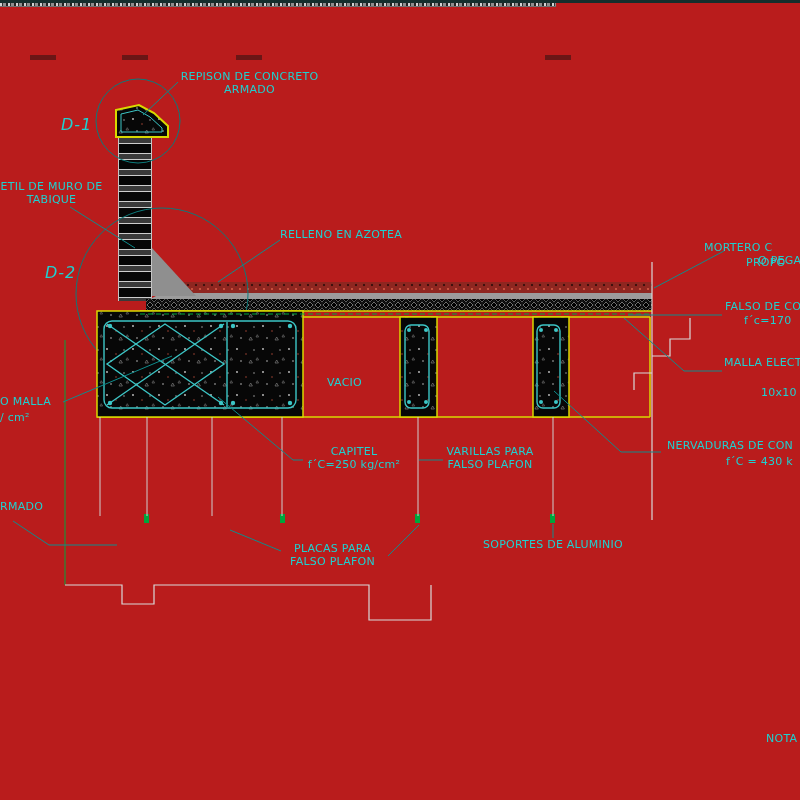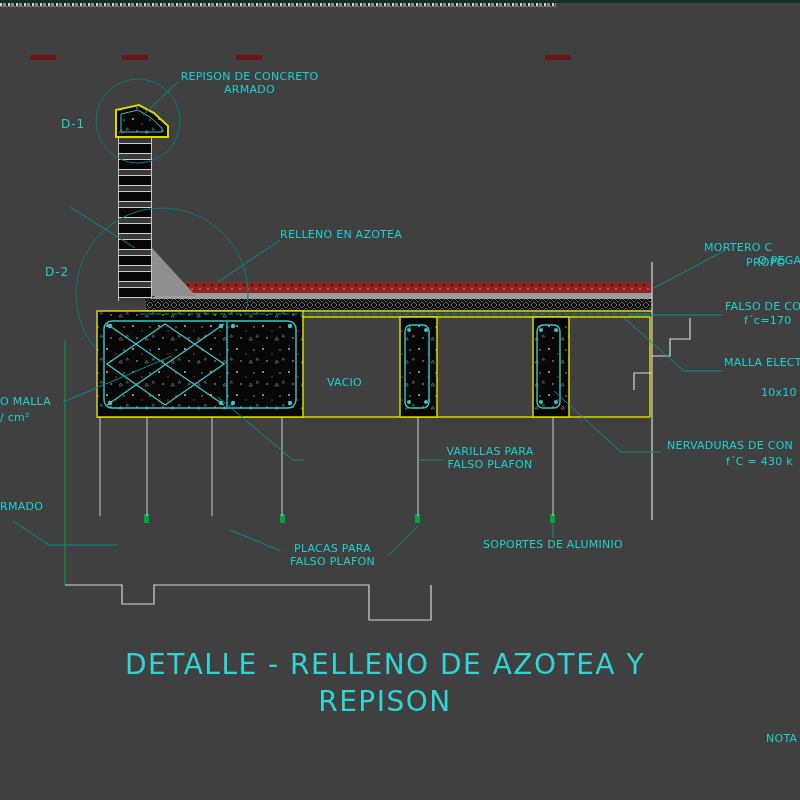--- a/index.html
+++ b/index.html
@@ -1,21 +1,21 @@
 <!DOCTYPE html>
 <html><head>
 <meta charset="utf-8">
 <style>
   html,body{margin:0;padding:0;background:#000;}
-  #canvas{position:relative;width:800px;height:800px;background:#404040;overflow:hidden;
+  #canvas{position:relative;width:800px;height:800px;background:#b91c1c;overflow:hidden;
           font-family:"DejaVu Sans",sans-serif;}
   .lbl{position:absolute;color:#1fd0d0;font:11px/13px "DejaVu Sans",sans-serif;
        letter-spacing:.25px;white-space:nowrap;}
   .ctr{text-align:center;}
-  .marker{font-size:12px;letter-spacing:1px;}
+  .marker{font-size:16px;letter-spacing:1px;font-style:italic;}
   .title{position:absolute;color:#2ed6d6;font:28px/37px "DejaVu Sans",sans-serif;
          letter-spacing:1.5px;text-align:center;}
   .band{position:absolute;}
   .top-edge{position:absolute;left:0;top:0;width:800px;height:3px;background:#152e2c;}
   .red-tick{position:absolute;top:55px;width:26px;height:5px;background:#6a1616;}
   .tabique{position:absolute;left:118px;top:137px;width:32px;height:164px;
     background:repeating-linear-gradient(180deg,#cdcdcd 0 1px,#3a3a3a 1px 6px,#cdcdcd 6px 7px,#060606 7px 16px);
     border-left:1px solid #c4c4c4;border-right:1px solid #c4c4c4;}
   .brick{left:162px;top:282px;width:490px;height:11px;background-color:#8f2620;
     background-image:radial-gradient(circle at 2px 3px, rgba(0,0,0,.55) 1px, transparent 1.6px),
@@ -148,52 +148,56 @@
       <path d="M 419,525 L 388,556"></path>
       <path d="M 553,524 L 553,538"></path>
     </g>
   </svg>
 
   <div class="lbl ctr" style="left:172px;top:70px;width:155px">
     <div>REPISON DE CONCRETO</div>
     <div>ARMADO</div>
   </div>
   <div class="lbl marker" style="left:61px;top:118px">D-1</div>
+  <div class="lbl ctr" style="left:0;top:180px;width:103px">
+    <div>ETIL DE MURO DE</div>
+    <div>TABIQUE</div>
+  </div>
   <div class="lbl marker" style="left:45px;top:266px">D-2</div>
   <div class="lbl" style="left:280px;top:228px">RELLENO EN AZOTEA</div>
 
   <div class="lbl" style="left:704px;top:241px">MORTERO C</div>
   <div class="lbl" style="left:746px;top:256px">PROPO</div>
   <div class="lbl" style="left:758px;top:254px">O PEGA</div>
 
   <div class="lbl" style="left:725px;top:300px">FALSO DE CO</div>
   <div class="lbl" style="left:744px;top:314px">f´c=170</div>
 
   <div class="lbl" style="left:724px;top:356px">MALLA ELECT</div>
   <div class="lbl" style="left:761px;top:386px">10x10</div>
 
   <div class="lbl" style="left:667px;top:439px">NERVADURAS DE CON</div>
   <div class="lbl" style="left:726px;top:455px">f´C = 430 k</div>
 
   <div class="lbl" style="left:327px;top:376px">VACIO</div>
 
+  <div class="lbl ctr" style="left:298px;top:445px;width:112px">
+    <div>CAPITEL</div>
+    <div>f´C=250 kg/cm²</div>
+  </div>
   <div class="lbl ctr" style="left:442px;top:445px;width:96px">
     <div>VARILLAS PARA</div>
     <div>FALSO PLAFON</div>
   </div>
 
   <div class="lbl" style="left:0;top:395px">O MALLA</div>
   <div class="lbl" style="left:0;top:411px">/ cm²</div>
   <div class="lbl" style="left:0;top:500px">RMADO</div>
 
   <div class="lbl ctr" style="left:280px;top:542px;width:105px">
     <div>PLACAS PARA</div>
     <div>FALSO PLAFON</div>
   </div>
   <div class="lbl" style="left:483px;top:538px">SOPORTES DE ALUMINIO</div>
 
-  <div class="title" style="left:60px;top:646px;width:650px">
-    <div>DETALLE - RELLENO DE AZOTEA Y</div>
-    <div>REPISON</div>
-  </div>
   <div class="lbl" style="left:766px;top:732px">NOTA</div>
 
 </div>
 
 </body></html>

